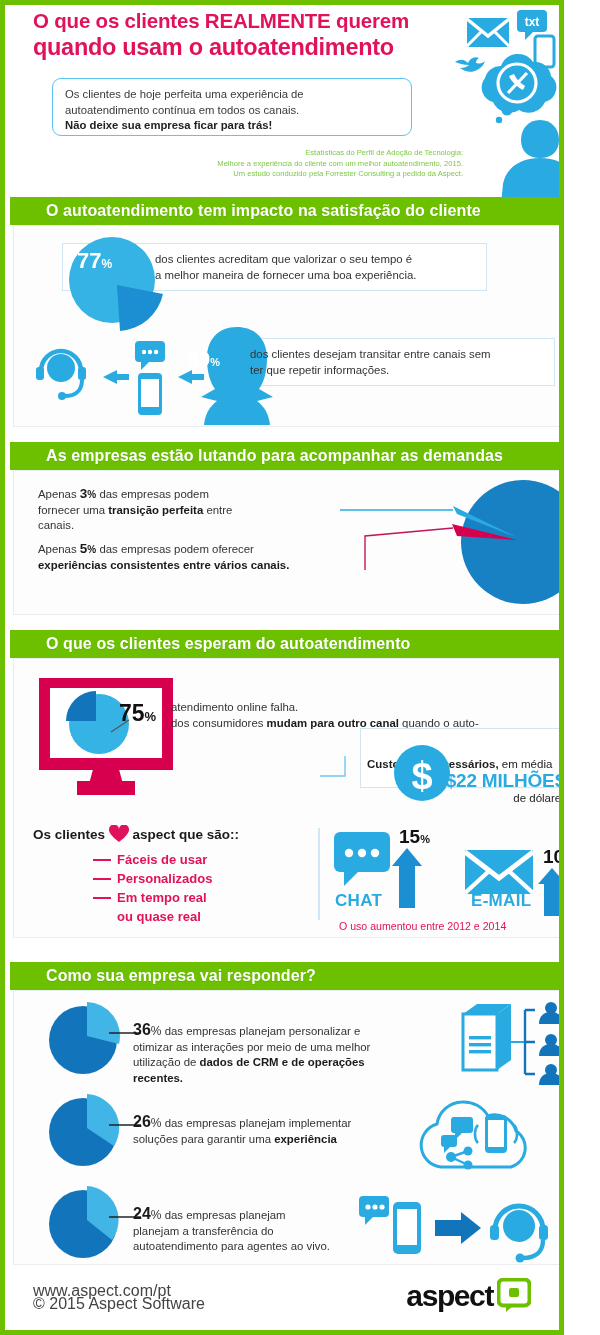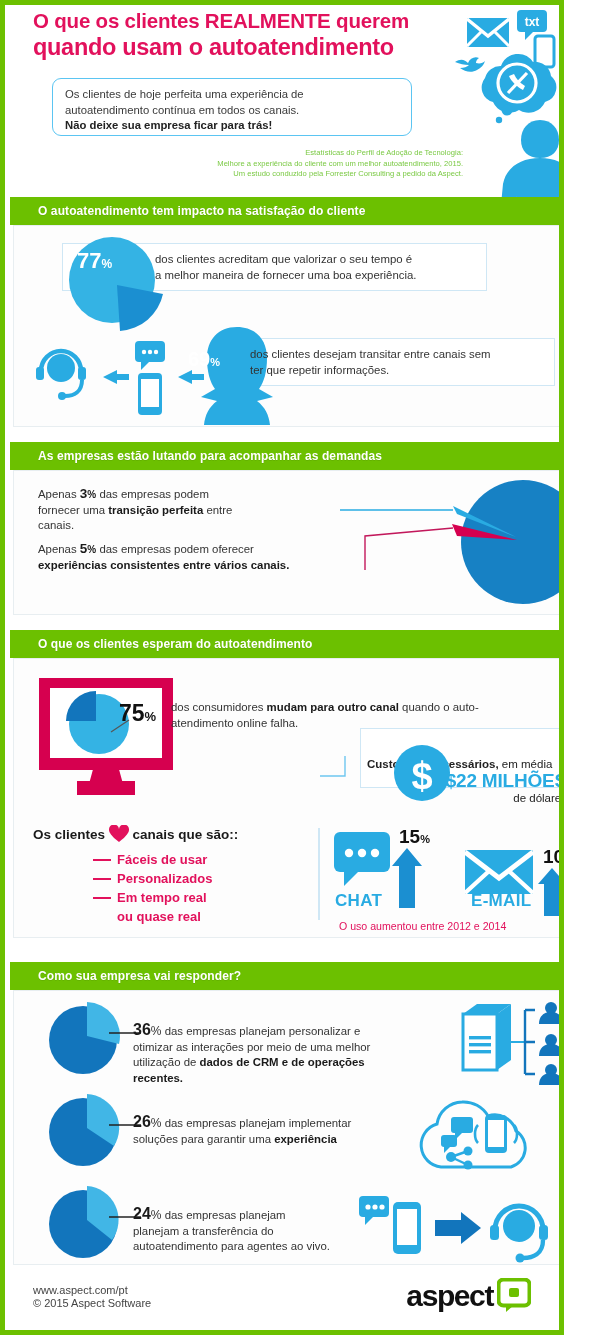--- a/index.html
+++ b/index.html
@@ -5,21 +5,21 @@
   html,body{margin:0;padding:0;background:#fff;}
   body{width:600px;height:1335px;font-family:"Liberation Sans",sans-serif;}
   .page{position:relative;width:564px;height:1335px;overflow:hidden;background:#ffffff;
         border-left:5px solid #6cc000;border-right:5px solid #6cc000;box-sizing:border-box;}
   .page:before{content:"";position:absolute;left:0;top:0;width:600px;height:5px;background:#6cc000;z-index:60;}
   .page:after{content:"";position:absolute;left:0;bottom:0;width:600px;height:5px;background:#6cc000;z-index:60;}
 
   
   .abs{position:absolute;}
   .greenbar{position:absolute;left:0;width:590px;height:28px;background:#6cc000;display:flex;align-items:center;}
-  .greenbar span{color:#ffffff;font-size:12px;font-weight:bold;padding-left:28px;letter-spacing:.1px;
+  .greenbar span{color:#ffffff;font-size:16px;font-weight:bold;padding-left:36px;letter-spacing:.1px;
                  text-shadow:0 1px 0 rgba(0,0,0,.08);}
   .sectbody{position:absolute;left:8px;width:574px;background:#fdfdfd;border:1px solid #e8eef1;box-sizing:border-box;}
 
   
   .h-title{position:absolute;left:28px;top:8px;width:420px;}
   .h-title .l1{color:#e2115c;font-size:20.5px;font-weight:bold;line-height:25px;letter-spacing:-.2px;}
   .h-title .l2{color:#e2115c;font-size:23.5px;font-weight:bold;line-height:28px;letter-spacing:-.3px;}
   .h-box{position:absolute;left:47px;top:78px;width:360px;height:58px;border:1.4px solid #5bc5f2;
          border-radius:9px;background:#fff;padding:8px 12px;box-sizing:border-box;}
   .h-box p{margin:0;font-size:11.3px;line-height:15.5px;color:#3a3a3a;}
@@ -42,21 +42,21 @@
   .love-title{font-size:13.5px;font-weight:bold;color:#1a1a1a;}
   .love-list{list-style:none;margin:0;padding:0;}
   .love-list li{color:#e2115c;font-size:13px;font-weight:bold;line-height:19px;}
   .dash{display:inline-block;width:18px;height:2px;background:#e2115c;vertical-align:3px;margin-right:6px;}
 
   .chan-label{font-size:17px;font-weight:bold;color:#29abe2;letter-spacing:.3px;}
   .chan-pct{font-size:19px;font-weight:bold;color:#111;}
   .chan-pct small{font-size:11px;}
   .chan-note{font-size:10.6px;color:#e2115c;}
 
-  .footer-url{position:absolute;left:28px;top:1284px;font-size:11px;color:#444;line-height:13px;}
+  .footer-url{position:absolute;left:28px;top:1284px;font-size:16px;color:#444;line-height:13px;}
   .logo{position:absolute;right:28px;top:1278px;}
   .logo .word{font-size:30px;font-weight:bold;color:#111;letter-spacing:-1.4px;font-family:"Liberation Sans",sans-serif;}
   .money{font-size:19px;font-weight:bold;color:#29abe2;letter-spacing:-.2px;}
   .money-lab{font-size:11.5px;color:#222;}
   .money-lab b{font-weight:bold;}
   .money-sub{font-size:11.5px;color:#222;}
 </style>
 </head>
 <body>
 
@@ -227,42 +227,42 @@
 
     <circle cx="62" cy="48" r="30" fill="#34b3e4"></circle>
     <path d="M62 48 L62 18 A30 30 0 0 0 32 48 Z" fill="#1275bc" transform="translate(-3,-3)"></path>
     <path d="M62 48 L62 18 A30 30 0 0 0 32 48 Z" fill="none"></path>
     <line x1="74" y1="56" x2="92" y2="44" stroke="#555" stroke-width="1.2"></line>
   </svg>
   <div class="abs" style="left:114px;top:700px;">
     <span class="pnum" style="font-size:23px;color:#111;">75</span><span class="pnum" style="font-size:13px;color:#111;">%</span>
   </div>
   <div class="abs bodytxt" style="left:166px;top:700px;width:400px;">
+    <div>atendimento online falha.</div>
     <div><span>dos consumidores </span><b>mudam para outro canal</b><span> quando o auto-</span></div>
-    <div>atendimento online falha.</div>
   </div>
 
   <div class="txtbox" style="left:355px;top:728px;width:212px;height:60px;"></div>
   <svg class="abs" style="left:315px;top:756px;width:45px;height:40px;" viewBox="0 0 45 40">
     <path d="M0 20 L25 20 L25 0" fill="none" stroke="#6ec6ef" stroke-width="1.4"></path>
   </svg>
   <div class="abs" style="left:362px;top:734px;width:200px;text-align:right;">
     <div class="money-lab" style="text-align:left;margin-top:24px;"><b>Custos desnecessários,</b><span> em média</span></div>
     <div class="money">$22 MILHÕES</div>
     <div class="money-sub">de dólares</div>
   </div>
   <svg class="abs" style="left:388px;top:744px;width:58px;height:58px;" viewBox="0 0 58 58">
     <circle cx="29" cy="29" r="28" fill="#29abe2"></circle>
     <text x="29" y="45" font-size="38" font-weight="bold" fill="#ffffff" text-anchor="middle" font-family="Liberation Sans, sans-serif">$</text>
   </svg>
 
   <div class="abs" style="left:28px;top:825px;">
     <span class="love-title">Os clientes </span><svg style="width:20px;height:18px;vertical-align:-4px;" viewBox="0 0 20 18">
         <path d="M10 17 C2 11 0 7 0 5 A5 5 0 0 1 10 4 A5 5 0 0 1 20 5 C20 7 18 11 10 17 Z" fill="#e2115c"></path>
-      </svg><span class="love-title"> canais que são::</span>
+      </svg><span class="love-title"> aspect que são::</span>
   </div>
   <ul class="love-list abs" style="left:88px;top:850px;">
     <li><span class="dash"></span><span>Fáceis de usar</span></li>
     <li><span class="dash"></span><span>Personalizados</span></li>
     <li><span class="dash"></span><span>Em tempo real</span></li>
     <li style="padding-left:24px;"><span>ou quase real</span></li>
   </ul>
 
   <div class="abs" style="left:313px;top:828px;width:2px;height:92px;background:#cfe7f5;"></div>
 

